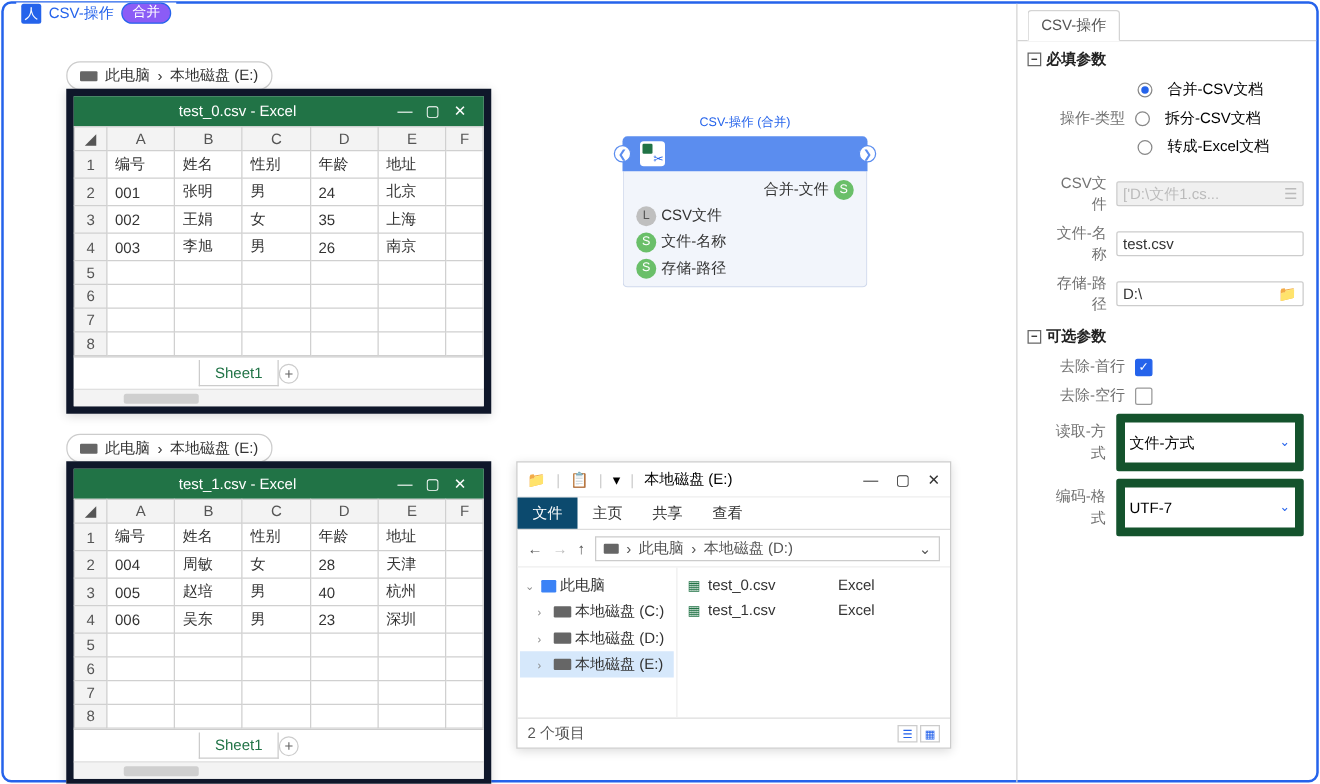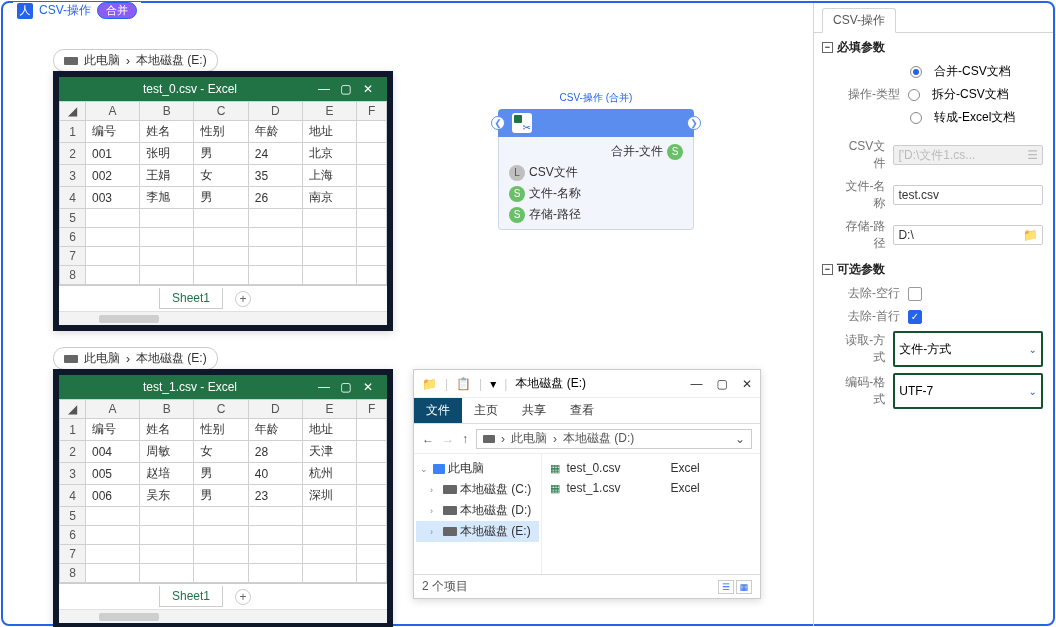--- a/index.html
+++ b/index.html
@@ -15,36 +15,36 @@
 .ptab span{display:inline-block;border:1px solid #d4d4d4;border-bottom:1px solid #fff;border-radius:3px 3px 0 0;padding:3px 10px;position:relative;bottom:-1px;background:#fff;color:#555}
 .psection{padding:6px 8px 4px;display:flex;align-items:center;gap:4px;font-weight:bold;color:#222}
 .psection .box{width:11px;height:11px;border:1px solid #666;display:flex;align-items:center;justify-content:center;font-size:9px;line-height:9px}
 .prow{display:flex;align-items:center;padding:3px 10px 3px 30px;gap:8px}
 .plabel{width:56px;text-align:right;color:#737373}
 .radio{width:12px;height:12px;border:1px solid #888;border-radius:50%;display:inline-flex;align-items:center;justify-content:center;margin-right:4px;vertical-align:middle}
 .radio.on::after{content:"";width:6px;height:6px;background:#2563eb;border-radius:50%}
 .input{border:1px solid #ccc;border-radius:2px;padding:2px 4px;width:100%;background:#fff;color:#333;height:20px;display:flex;align-items:center;justify-content:space-between}
 .input.dis{background:#f0f0f0;color:#bbb}
 .input .fic{color:#e8a33d}
-.select{border:2px solid #14532d;border-radius:2px;padding:16px 4px;width:100%;display:flex;justify-content:space-between;align-items:center;height:20px}
+.select{border:7px solid #14532d;border-radius:2px;padding:16px 4px;width:100%;display:flex;justify-content:space-between;align-items:center;height:20px}
 .select .chev{color:#2563eb;font-size:10px}
 .check{width:14px;height:14px;border:1px solid #999;border-radius:2px;display:inline-flex;align-items:center;justify-content:center;vertical-align:middle}
 .check.on{background:#2563eb;border-color:#2563eb;color:#fff;font-size:10px}
 
 .excel{position:absolute;width:340px;background:#fff;border:6px solid #0f172a;box-shadow:0 2px 8px rgba(0,0,0,.15)}
 .crumb{position:absolute;background:#fff;border:1px solid #ccc;border-radius:11px;padding:2px 10px;display:flex;align-items:center;gap:6px;font-size:12px;color:#333}
 .crumb .dicon{width:14px;height:8px;background:#666;border-radius:1px}
 .exhdr{background:#217346;color:#fff;display:flex;align-items:center;height:24px;padding:0 8px}
 .exhdr .t{flex:1;text-align:center;font-size:12px}
 .exhdr .c{width:22px;text-align:center;cursor:pointer}
 .grid{border-collapse:collapse;width:100%}
 .grid td,.grid th{border:1px solid #d0d0d0;padding:2px 6px;font-size:12px;text-align:left;height:18px;background:#fff;color:#333}
 .grid th{background:#f3f3f3;text-align:center;font-weight:normal;color:#555}
 .grid .rh{background:#f3f3f3;text-align:center;color:#555;width:26px}
-.extabs{display:flex;align-items:center;border-top:1px solid #ccc;background:#fff;height:26px;padding-left:100px;gap:12px}
+.extabs{display:flex;align-items:center;border-top:1px solid #ccc;background:#fff;height:26px;padding-left:100px;}
 .extabs .tab{border:1px solid #ccc;border-top:none;padding:3px 12px;font-size:12px;color:#217346}
 .extabs .plus{color:#666;border:1px solid #ccc;border-radius:50%;width:16px;height:16px;display:flex;align-items:center;justify-content:center;font-size:12px}
 .exscroll{height:14px;background:#f3f3f3;border-top:1px solid #e0e0e0;display:flex;align-items:center}
 .exscroll .sbar{height:8px;background:#cfcfcf;margin-left:40px;width:60px;border-radius:2px}
 
 .node{position:absolute;left:485px;top:60px;width:196px}
 .ntitle{color:#2563eb;text-align:center;margin-bottom:4px;font-size:10px}
 .nhead{background:#5b8def;height:28px;border-radius:4px 4px 0 0;display:flex;align-items:center;justify-content:flex-start;padding:0 6px;position:relative}
 .nhead .nicon{width:20px;height:20px;background:#fff;border-radius:3px;position:relative;margin-left:8px}
 .nhead .nicon::before{content:"";position:absolute;left:2px;top:2px;width:8px;height:8px;background:#217346;border-radius:1px}
@@ -460,26 +460,26 @@
         <div class="input">
           <span>D:\</span>
           <span class="fic">📁</span>
         </div>
       </div>
     <div class="psection">
         <span class="box">−</span>
         <span>可选参数</span>
       </div>
     <div class="prow">
+        <span class="plabel">去除-首行</span>
+        <span class="check on">✓</span>
+      </div>
+    <div class="prow">
         <span class="plabel">去除-空行</span>
         <span class="check"></span>
-      </div>
-    <div class="prow">
-        <span class="plabel">去除-首行</span>
-        <span class="check on">✓</span>
       </div>
     <div class="prow">
         <span class="plabel">读取-方式</span>
         <div class="select">
           <span>文件-方式</span>
           <span class="chev">⌄</span>
         </div>
       </div>
     <div class="prow">
         <span class="plabel">编码-格式</span>

